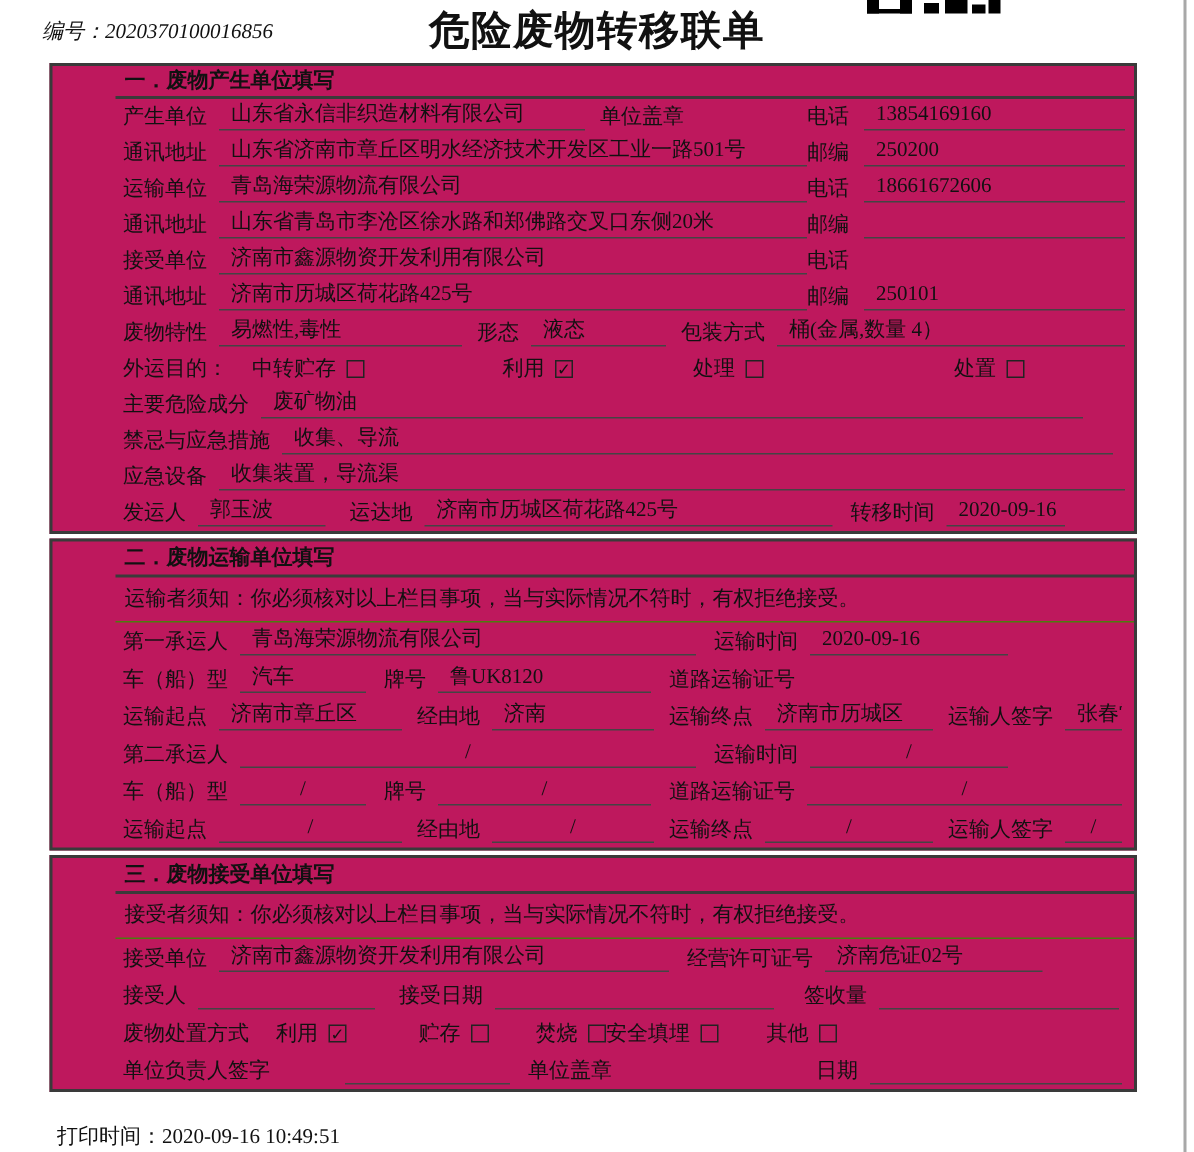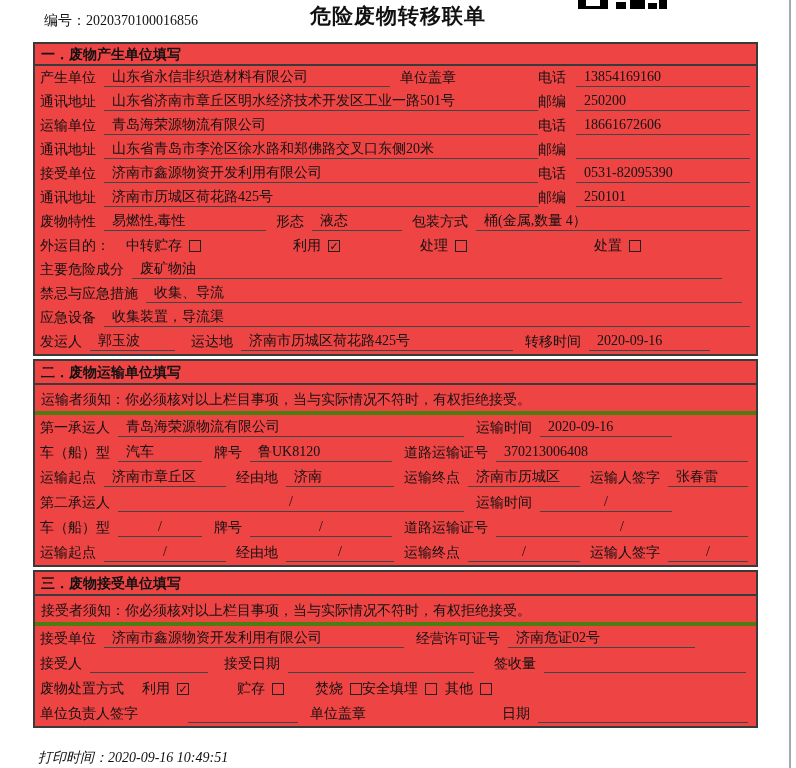--- a/index.html
+++ b/index.html
@@ -6,74 +6,74 @@
   html,body { width:796px; height:768px; }
   body {
     font-family: "Liberation Serif", "DejaVu Serif", serif;
     background:#ffffff; color:#111111;
     position:relative; overflow:hidden;
     font-size:14px;
   }
   .page { position:relative; width:796px; height:768px; }
 
   
-  .serial { position:absolute; left:44px; top:12px; white-space:nowrap; }
+  .serial { position:absolute; left:28px; top:12px; white-space:nowrap;font-style:italic; }
   .doc-title { position:absolute; left:0; top:2px; width:100%; text-align:center;
-               font-size:21px; font-weight:700; letter-spacing:1px; }
+               font-size:27px; font-weight:700; letter-spacing:1px; }
 
   
   .qr-frag { position:absolute; left:578px; top:0; width:100px; height:9px; }
   .qr-frag div { position:absolute; background:#000; }
   .qr-a { left:0; top:0; width:30px; height:9px; background:transparent !important;
           border-left:8px solid #000; border-right:8px solid #000; border-bottom:3px solid #000; }
   .qr-b { left:38px; top:2px; width:10px; height:7px; }
   .qr-c { left:52px; top:0px; width:15px; height:9px; }
   .qr-d { left:70px; top:3px; width:9px;  height:6px; }
   .qr-e { left:81px; top:0px; width:8px;  height:9px; }
 
   .page-edge { position:absolute; left:789px; top:0; width:2px; height:768px; background:#a8a8a8; }
 
   
   .form { position:absolute; left:33px; top:42px; width:725px; }
-  .sec { border:2px solid #3a3a3a; background:#ef4444; margin-bottom:3px; }
+  .sec { border:2px solid #3a3a3a; background:#be185d; margin-bottom:3px;padding-left:42px; }
   .sec-header { font-weight:700; height:22px; line-height:20px; padding:1px 6px;
                 border-bottom:2px solid #3a3a3a; }
   .sec2 .sec-header, .sec3 .sec-header { height:24px; line-height:22px; }
-  .notice { height:30px; line-height:28px; padding:1px 6px; border-bottom:4px solid #4d7c0f; }
+  .notice { height:30px; line-height:28px; padding:1px 6px; border-bottom:1px solid #4d7c0f; }
 
   .r { display:flex; align-items:flex-end; height:24px; padding:0 6px 3px 5px; }
   .sec2 .r, .sec3 .r { height:25px; }
   .lbl { white-space:nowrap; margin-right:8px; flex-shrink:0; }
   .ul { border-bottom:1px solid #444444; padding:0 4px 0 8px; white-space:nowrap;
         min-height:19px; line-height:19px; overflow:hidden; flex-shrink:0; }
   .grow { flex:1 1 auto; min-width:0; }
   .rcol { width:212px; flex-shrink:0; display:flex; align-items:flex-end; }
   .rcol .lbl { margin-right:10px; }
   .stamp { width:130px; margin-left:10px; flex-shrink:0; }
 
   .w84{width:84px}.w85{width:85px}.w90{width:90px}.w108{width:108px}.w110{width:110px}
   .w112{width:112px}.w118{width:118px}.w122{width:122px}.w128{width:128px}.w132{width:132px}
   .w142{width:142px}.w162{width:162px}.w165{width:165px}.w186{width:186px}.w272{width:272px}.w300{width:300px}
 
   .ml8{margin-left:8px}.ml10{margin-left:10px}.ml12{margin-left:12px}.ml16{margin-left:16px}
-  .ml20{margin-left:20px}.ml24{margin-left:8px}.ml31{margin-left:31px}.ml32{margin-left:48px}
+  .ml20{margin-left:20px}.ml24{margin-left:32px}.ml31{margin-left:31px}.ml32{margin-left:48px}
   .ml40{}.ml42{margin-left:42px}.ml80{margin-left:80px}
   .ml92{margin-left:92px}.ml127{margin-left:127px}.ml128{margin-left:128px}
   .mr0{margin-right:0}.mr2{margin-right:2px}.mr4{margin-right:4px}.mr8{margin-right:8px}
   .mr12{margin-right:12px}.mr28{margin-right:28px}.mr40{margin-right:40px}.mr55{margin-right:55px}.mr78{margin-right:78px}
 
   .slash .ul { text-align:center; padding-left:4px; }
 
   .cb-item { display:flex; align-items:flex-end; white-space:nowrap; }
   .cb-label { margin-right:7px; }
   .cb-box { display:inline-block; width:12px; height:12px; border:1px solid #222;
             font-size:11px; line-height:11px; text-align:center; margin-bottom:3px;
             font-family:"DejaVu Sans", sans-serif; }
 
-  .print-time { position:absolute; left:38px; top:749px; white-space:nowrap;font-style:italic; }
+  .print-time { position:absolute; left:38px; top:749px; white-space:nowrap; }
 </style>
 </head>
 <body>
 
 <div class="page">
 
   <div class="serial">
     <span>编号：</span><span>2020370100016856</span>
   </div>
   <div class="doc-title">危险废物转移联单</div>
@@ -128,21 +128,20 @@
           <span class="lbl">邮编</span>
           <span class="ul grow"></span>
         </span>
       </div>
 
       <div class="r">
         <span class="lbl">接受单位</span>
         <span class="ul grow">济南市鑫源物资开发利用有限公司</span>
         <span class="rcol">
           <span class="lbl">电话</span>
-          <span class="ul grow">0531-82095390</span>
         </span>
       </div>
 
       <div class="r">
         <span class="lbl">通讯地址</span>
         <span class="ul grow">济南市历城区荷花路425号</span>
         <span class="rcol">
           <span class="lbl">邮编</span>
           <span class="ul grow">250101</span>
         </span>
@@ -213,21 +212,20 @@
         <span class="lbl">运输时间</span>
         <span class="ul w132 mr78">2020-09-16</span>
       </div>
 
       <div class="r">
         <span class="lbl">车（船）型</span>
         <span class="ul w84">汽车</span>
         <span class="lbl ml12">牌号</span>
         <span class="ul w142">鲁UK8120</span>
         <span class="lbl ml12">道路运输证号</span>
-        <span class="ul grow mr2">370213006408</span>
       </div>
 
       <div class="r">
         <span class="lbl">运输起点</span>
         <span class="ul w122">济南市章丘区</span>
         <span class="lbl ml10">经由地</span>
         <span class="ul w108">济南</span>
         <span class="lbl ml10">运输终点</span>
         <span class="ul w112">济南市历城区</span>
         <span class="lbl ml10">运输人签字</span>

